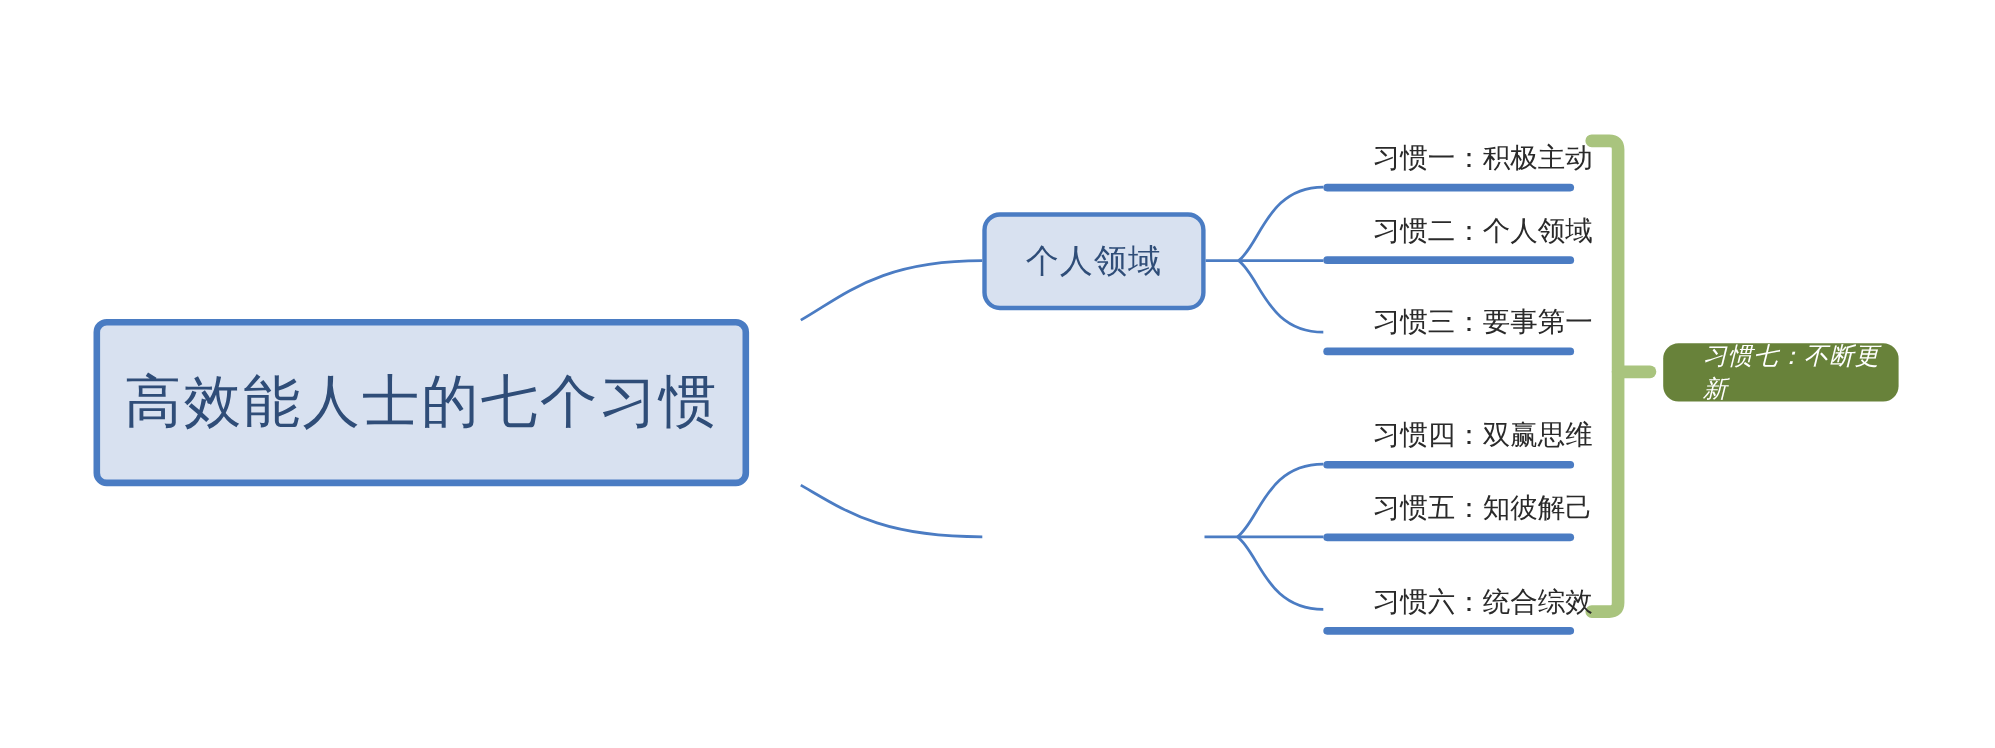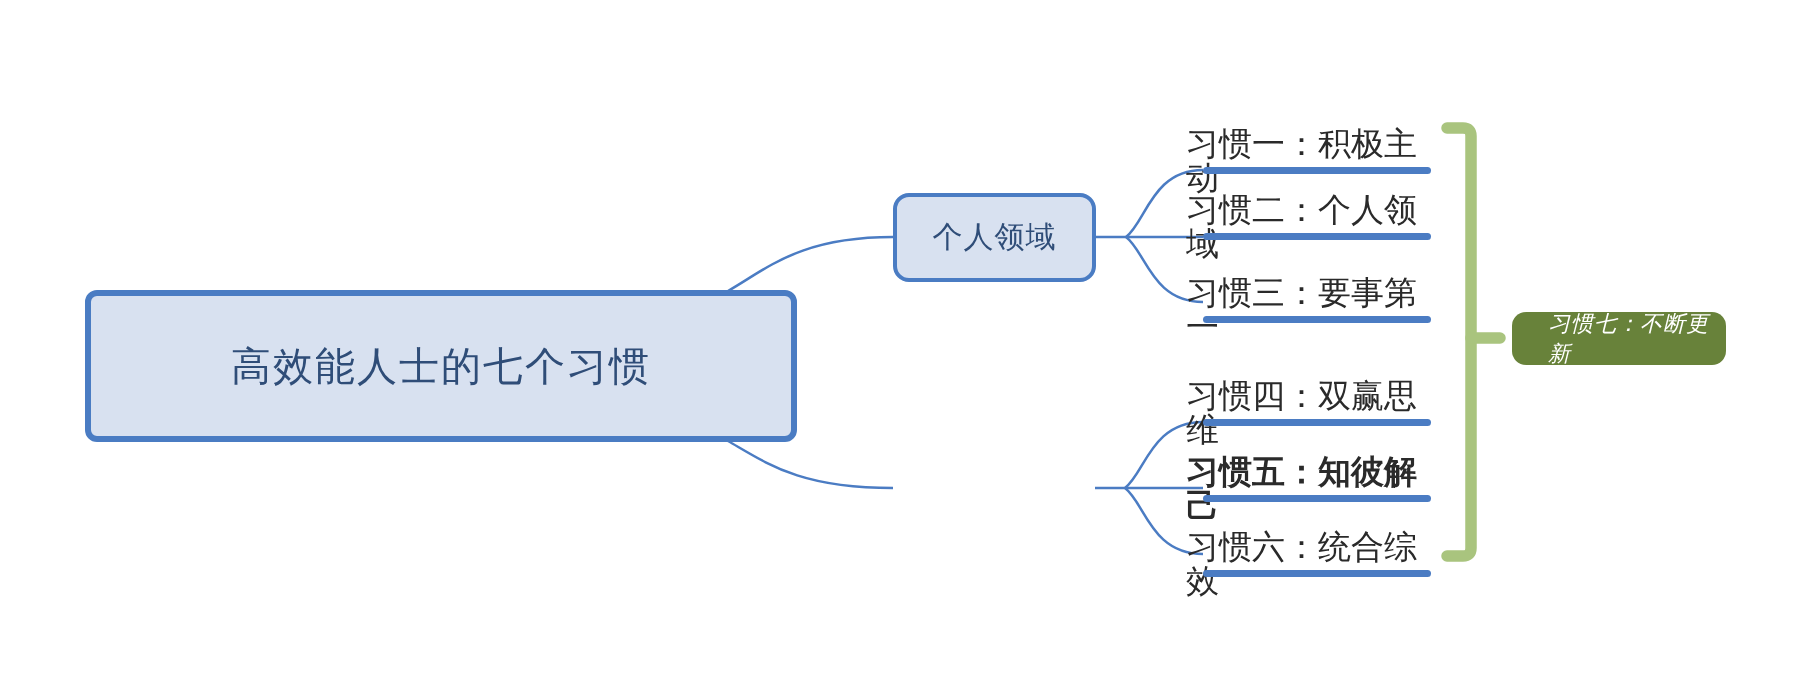--- a/index.html
+++ b/index.html
@@ -22,41 +22,41 @@
   .curve { fill: none; stroke: var(--line-blue); stroke-width: 2.5; }
   .bracket { fill: none; stroke: var(--bracket-green); stroke-width: 11.5;
              stroke-linecap: round; stroke-linejoin: round; }
 
   .topic-box {
     position: absolute; display: flex; align-items: center; justify-content: center;
     background: var(--topic-fill); border: 4px solid var(--topic-border);
     color: var(--topic-text); cursor: default;
   }
   .root-topic {
-    left: 85px; top: 290px; width: 712px; height: 152px;
-    border-width: 6px; border-radius: 12px; font-size: 40px; letter-spacing: 2px;
+    left: 85px; top: 290px; width: 596px; height: 152px;
+    border-width: 6px; border-radius: 12px; font-size: 52px; letter-spacing: 2px;
   }
   .branch-topic {
     left: 893px; width: 203px; height: 89px;
     border-radius: 16px; font-size: 30px; letter-spacing: 1px;
   }
   .branch-personal { top: 193px; text-align: center; }
   .branch-public   { top: 444px; }
 
   .habit-node { position: absolute; left: 1186px; width: 262px; height: 47px; }
   .habit-label {
     display: block; width: 100%; height: 34px; line-height: 34px;
-    text-align: left; font-size: 33px; color: var(--habit-text);
+    text-align: right; font-size: 25px; color: var(--habit-text);
   }
   .habit-underline {
     position: absolute; left: 17px; top: 40px; width: 228px; height: 7px;
     background: var(--line-blue); border-radius: 3.5px;
   }
   .habit-1 { top: 127px; } .habit-2 { top: 193px; } .habit-3 { top: 276px; }
-  .habit-4 { top: 379px; } .habit-5 { top: 455px; font-weight: bold; } .habit-6 { top: 511px; margin-top: 19px; }
+  .habit-4 { top: 379px; } .habit-5 { top: 445px; } .habit-6 { top: 511px; margin-top: 19px; }
 
   .summary-topic {
     position: absolute; left: 1512px; top: 312px; width: 214px; height: 53px;
     background: var(--summary-fill); border-radius: 14px;
     display: flex; align-items: center; justify-content: center;
     color: var(--summary-text); font-size: 22px; font-style: italic; letter-spacing: 1px; padding-left: 36px;
   }
 </style>
 </head>
 <body>

